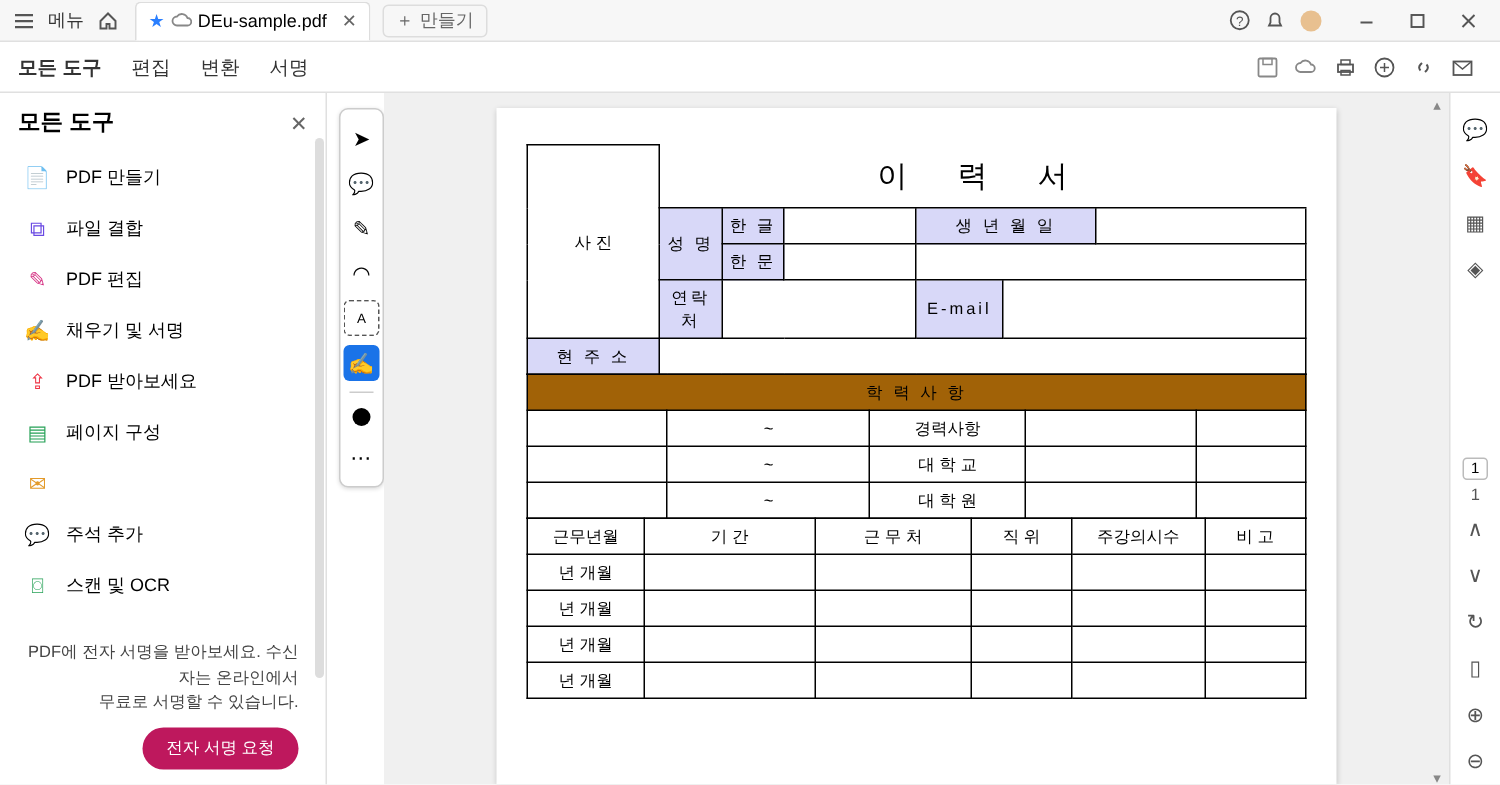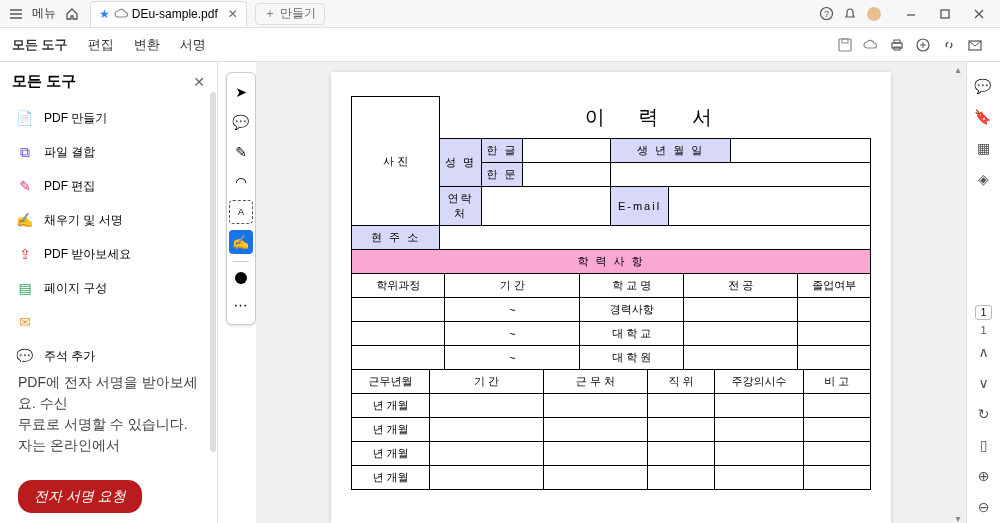--- a/index.html
+++ b/index.html
@@ -28,22 +28,22 @@
 
 .main { display: flex; height: calc(523px - 62px); }
 .leftpanel { width: 218px; border-right: 1px solid #e0e0e0; display: flex; flex-direction: column; position: relative; }
 .leftpanel .hdr { display: flex; align-items: center; justify-content: space-between; padding: 10px 12px; }
 .leftpanel .hdr h2 { font-size: 15px; font-weight: bold; }
 .leftpanel .hdr .x { cursor: pointer; color: #666; font-size: 14px; }
 .toollist { flex: 1; overflow: hidden; padding: 0 8px; position: relative; }
 .toollist .item { display: flex; align-items: center; padding: 8px 8px; cursor: pointer; border-radius: 4px; }
 .toollist .item .ic { width: 18px; height: 18px; margin-right: 10px; display: flex; align-items: center; justify-content: center; font-size: 14px; }
 .leftpanel .scrollind { position: absolute; right: 1px; top: 30px; width: 6px; height: 360px; background: #ddd; border-radius: 3px; }
-.leftpanel .promo { padding: 10px 18px; text-align: left; font-size: 14px; color: #444; line-height: 1.5; }
-.leftpanel .promo .btn { display: inline-block; margin-top: 24px; background: #b91c1c; color: #fff; padding: 6px 16px; border-radius: 14px; cursor: pointer; font-style: italic; }
+.leftpanel .promo { padding: 10px 18px; text-align: right; font-size: 11px; color: #444; line-height: 1.5; }
+.leftpanel .promo .btn { display: inline-block; margin-top: 8px; background: #be185d; color: #fff; padding: 6px 16px; border-radius: 14px; cursor: pointer; }
 
 
 .floatstrip { width: 30px; margin: 10px 0 0 8px; background: #fff; border: 1px solid #ccc; border-radius: 6px; display: flex; flex-direction: column; align-items: center; padding: 4px 0; box-shadow: 0 1px 3px rgba(0,0,0,.15); align-self: flex-start; }
 .floatstrip .fbtn { width: 24px; height: 24px; margin: 3px 0; display: flex; align-items: center; justify-content: center; cursor: pointer; border-radius: 4px; font-size: 14px; }
 .floatstrip .fbtn.active { background: #1a73e8; color: #fff; }
 .floatstrip .divdot { width: 16px; height: 1px; background: #ccc; margin: 4px 0; }
 .floatstrip .blackdot { width: 12px; height: 12px; background: #000; border-radius: 50%; margin: 6px 0; }
 .floatstrip .more { letter-spacing: 1px; }
 
 
@@ -51,21 +51,21 @@
 .page { background: #fff; margin-top: 10px; width: 560px; box-shadow: 0 1px 4px rgba(0,0,0,.2); }
 .scrollv { position: absolute; right: 2px; top: 2px; width: 12px; height: 100%; }
 .scrollv .up, .scrollv .dn { height: 12px; text-align: center; font-size: 10px; color: #888; }
 .scrollv .track { height: calc(100% - 24px); background: #f0f0f0; position: relative; }
 
 
 .doc { padding: 24px 20px 0 20px; }
 table.res { border-collapse: collapse; width: 100%; table-layout: fixed; }
 table.res td, table.res th { border: 1px solid #000; padding: 4px 2px; font-size: 11px; text-align: center; height: 22px; }
 table.res .lbl { background: #d8d8f8; letter-spacing: 2px; }
-table.res .section { background: #f9a8d4; font-weight: normal; letter-spacing: 2px; }
+table.res .section { background: #a16207; font-weight: normal; letter-spacing: 2px; }
 
 
 .rightrail { width: 34px; border-left: 1px solid #e0e0e0; display: flex; flex-direction: column; align-items: center; padding-top: 8px; }
 .rightrail .r { width: 24px; height: 24px; margin: 4px 0; display: flex; align-items: center; justify-content: center; color: #555; cursor: pointer; font-size: 14px; }
 .rightrail .gap { flex: 1; }
 .pagebadge { border: 1px solid #bbb; border-radius: 3px; font-size: 10px; padding: 1px 5px; margin: 4px 0; }
 .pagenum { font-size: 11px; color: #555; }
 
 svg { display: block; }
 </style>
@@ -220,22 +220,22 @@
           <span class="ic" style="color:#2aa35a">⌼</span>
           <span>스캔 및 OCR</span>
         </div>
       <div class="item">
           <span class="ic" style="color:#2a7fff">🛡</span>
           <span>PDF 보호</span>
         </div>
     </div>
     <div class="promo">
       <div>PDF에 전자 서명을 받아보세요. 수신</div>
+      <div>자는 온라인에서</div>
       <div>무료로 서명할 수 있습니다.</div>
-      <div>자는 온라인에서</div>
       <div class="btn">전자 서명 요청</div>
     </div>
   </div>
 
   <div class="floatstrip">
     <div class="fbtn">➤</div>
     <div class="fbtn">💬</div>
     <div class="fbtn">✎</div>
     <div class="fbtn">◠</div>
     <div class="fbtn" style="border:1px dashed #555;font-size:9px">A</div>
@@ -294,27 +294,20 @@
               <col style="width:18%">
               <col style="width:26%">
               <col style="width:20%">
               <col style="width:22%">
               <col style="width:14%">
             </colgroup>
           <tbody>
               <tr>
                 <td colspan="5" class="section">학  력  사  항</td>
               </tr>
-          <tr>
-            <td>학위과정</td>
-            <td>기  간</td>
-            <td>학 교 명</td>
-            <td>전  공</td>
-            <td>졸업여부</td>
-          </tr>
           <tr>
                 <td></td>
                 <td>~</td>
                 <td>경력사항</td>
                 <td></td>
                 <td></td>
               </tr>
           <tr>
                 <td></td>
                 <td>~</td>

